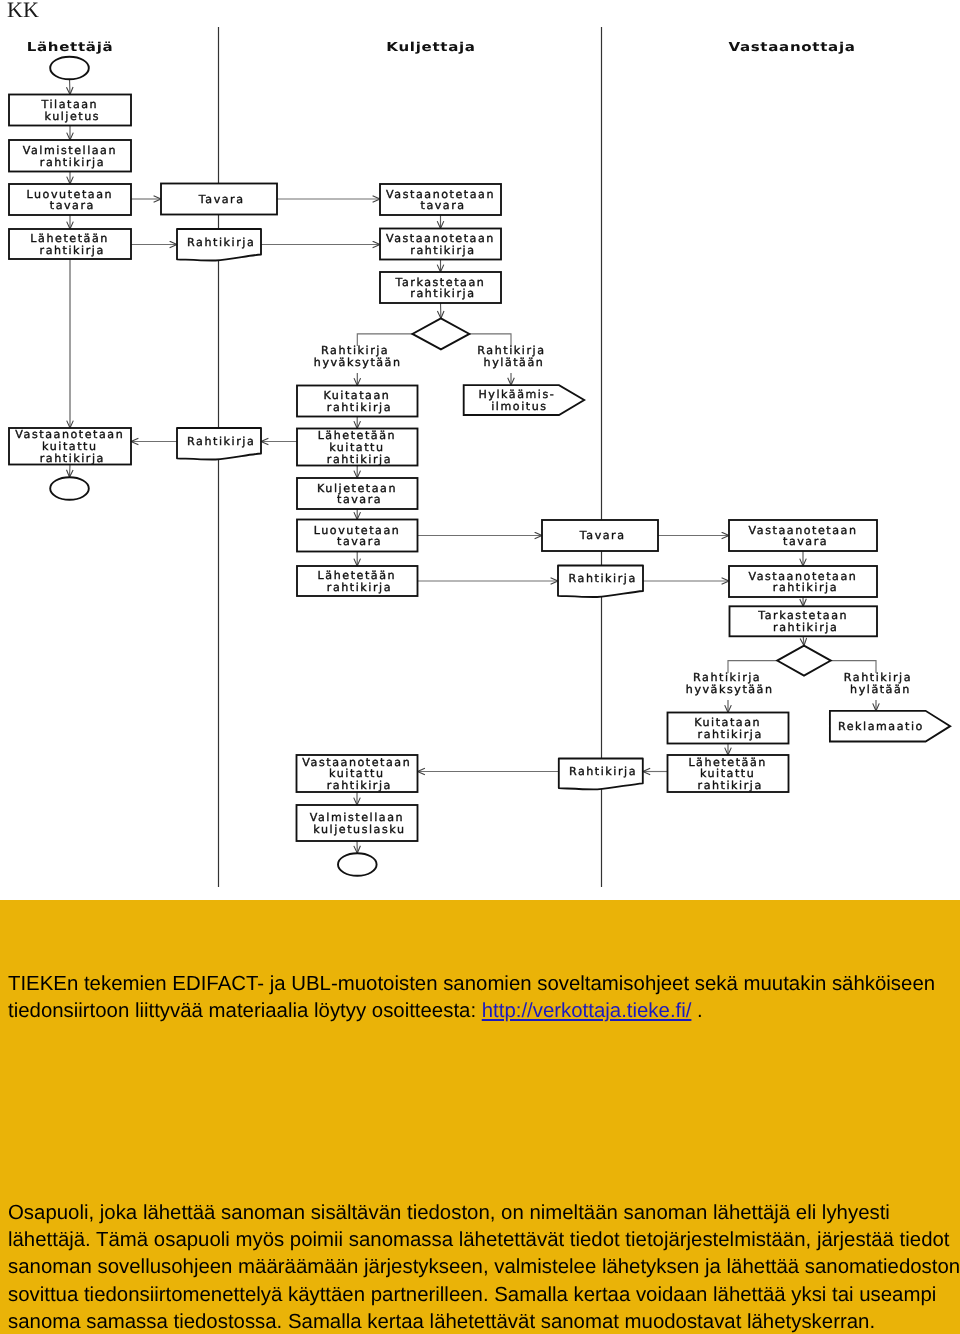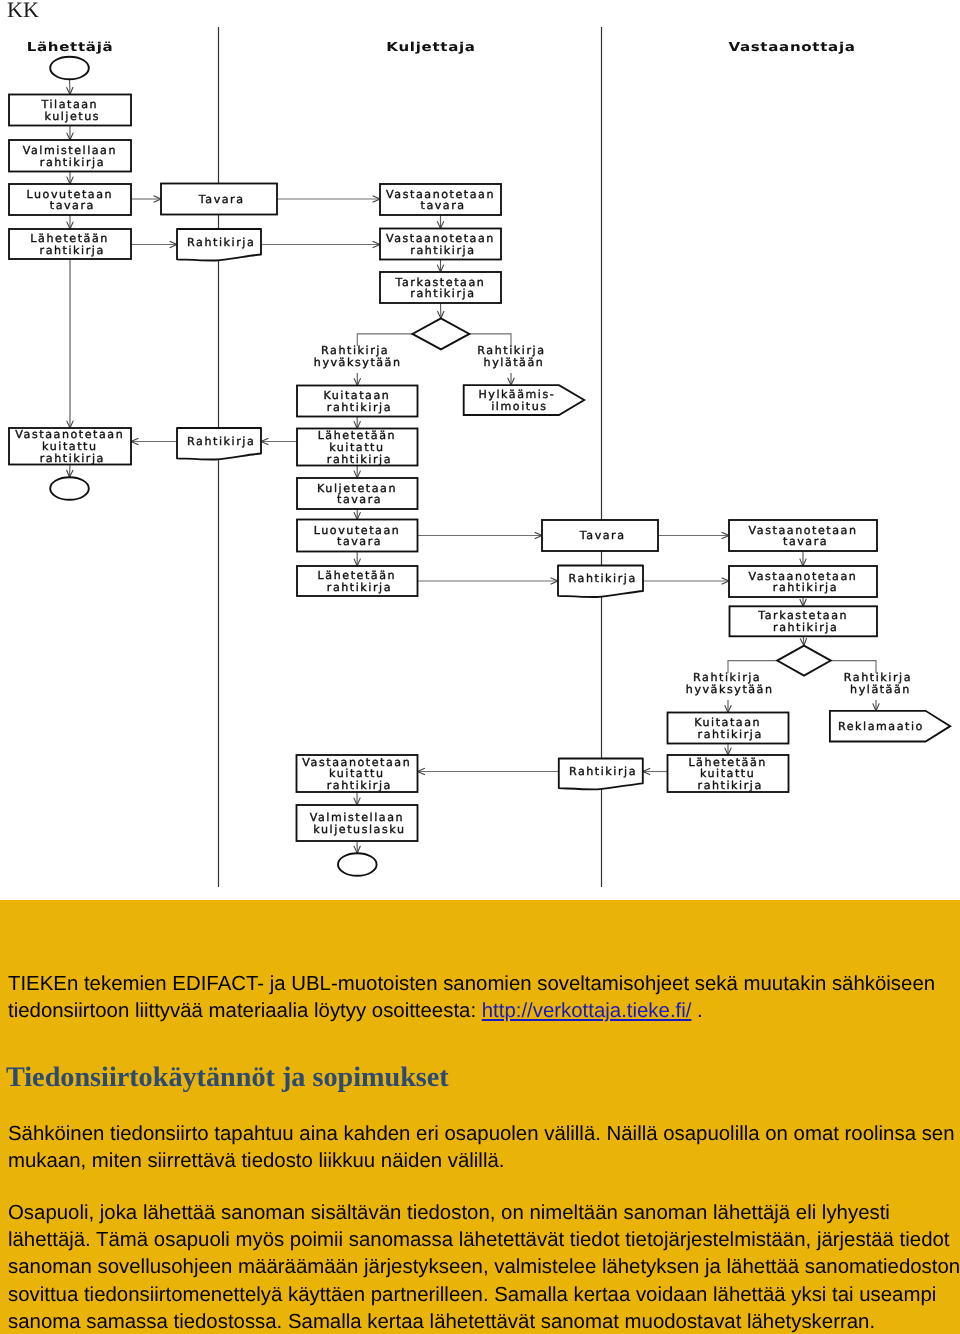--- a/index.html
+++ b/index.html
@@ -302,16 +302,14 @@
 </text>
 </g>
 <g>
 <text x="57.143" y="50.6" text-anchor="middle" class="lane" transform="scale(1.2250,1)">Lähettäjä</text>
 <text x="351.837" y="50.6" text-anchor="middle" class="lane" transform="scale(1.2250,1)">Kuljettaja</text>
 <text x="646.531" y="50.6" text-anchor="middle" class="lane" transform="scale(1.2250,1)">Vastaanottaja</text>
 </g>
 </svg>
   </div>
   <p id="intro" class="txt"><span>TIEKEn tekemien EDIFACT- ja UBL-muotoisten sanomien soveltamisohjeet sekä muutakin sähköiseen tiedonsiirtoon liittyvää materiaalia löytyy osoitteesta: </span><a class="link" href="#">http://verkottaja.tieke.fi/</a><span> .</span></p>
-  <h2 id="heading">Tiedonsiirtokäytännöt ja sopimukset</h2>
-  <p id="p1" class="txt">Sähköinen tiedonsiirto tapahtuu aina kahden eri osapuolen välillä. Näillä osapuolilla on omat roolinsa sen mukaan, miten siirrettävä tiedosto liikkuu näiden välillä.</p>
   <p id="p2" class="txt">Osapuoli, joka lähettää sanoman sisältävän tiedoston, on nimeltään sanoman lähettäjä eli lyhyesti lähettäjä. Tämä osapuoli myös poimii sanomassa lähetettävät tiedot tietojärjestelmistään, järjestää tiedot sanoman sovellusohjeen määräämään järjestykseen, valmistelee lähetyksen ja lähettää sanomatiedoston sovittua tiedonsiirtomenettelyä käyttäen partnerilleen. Samalla kertaa voidaan lähettää yksi tai useampi sanoma samassa tiedostossa. Samalla kertaa lähetettävät sanomat muodostavat lähetyskerran.</p>
 </div>
 
 </body></html>

